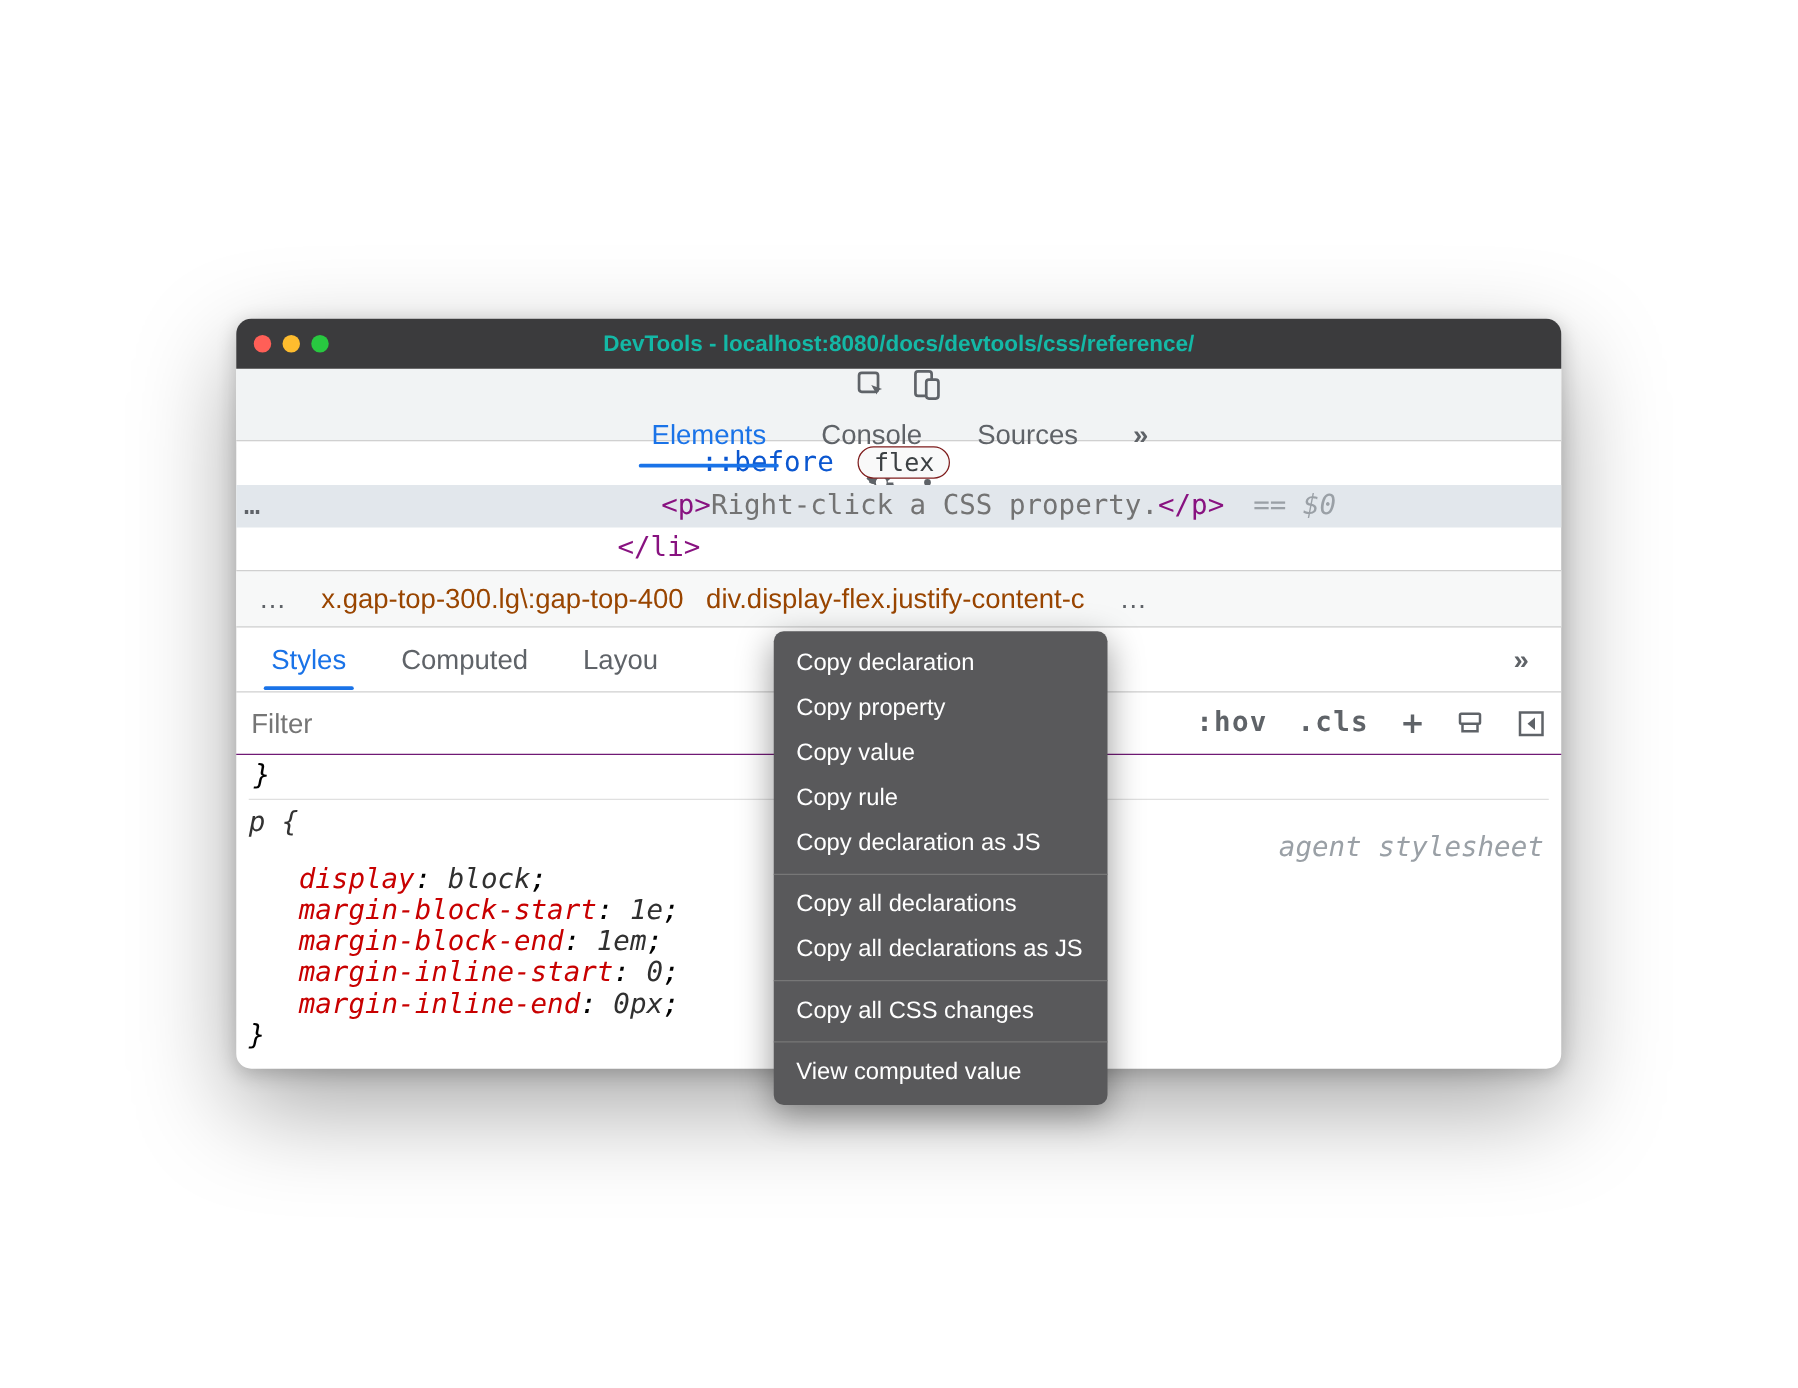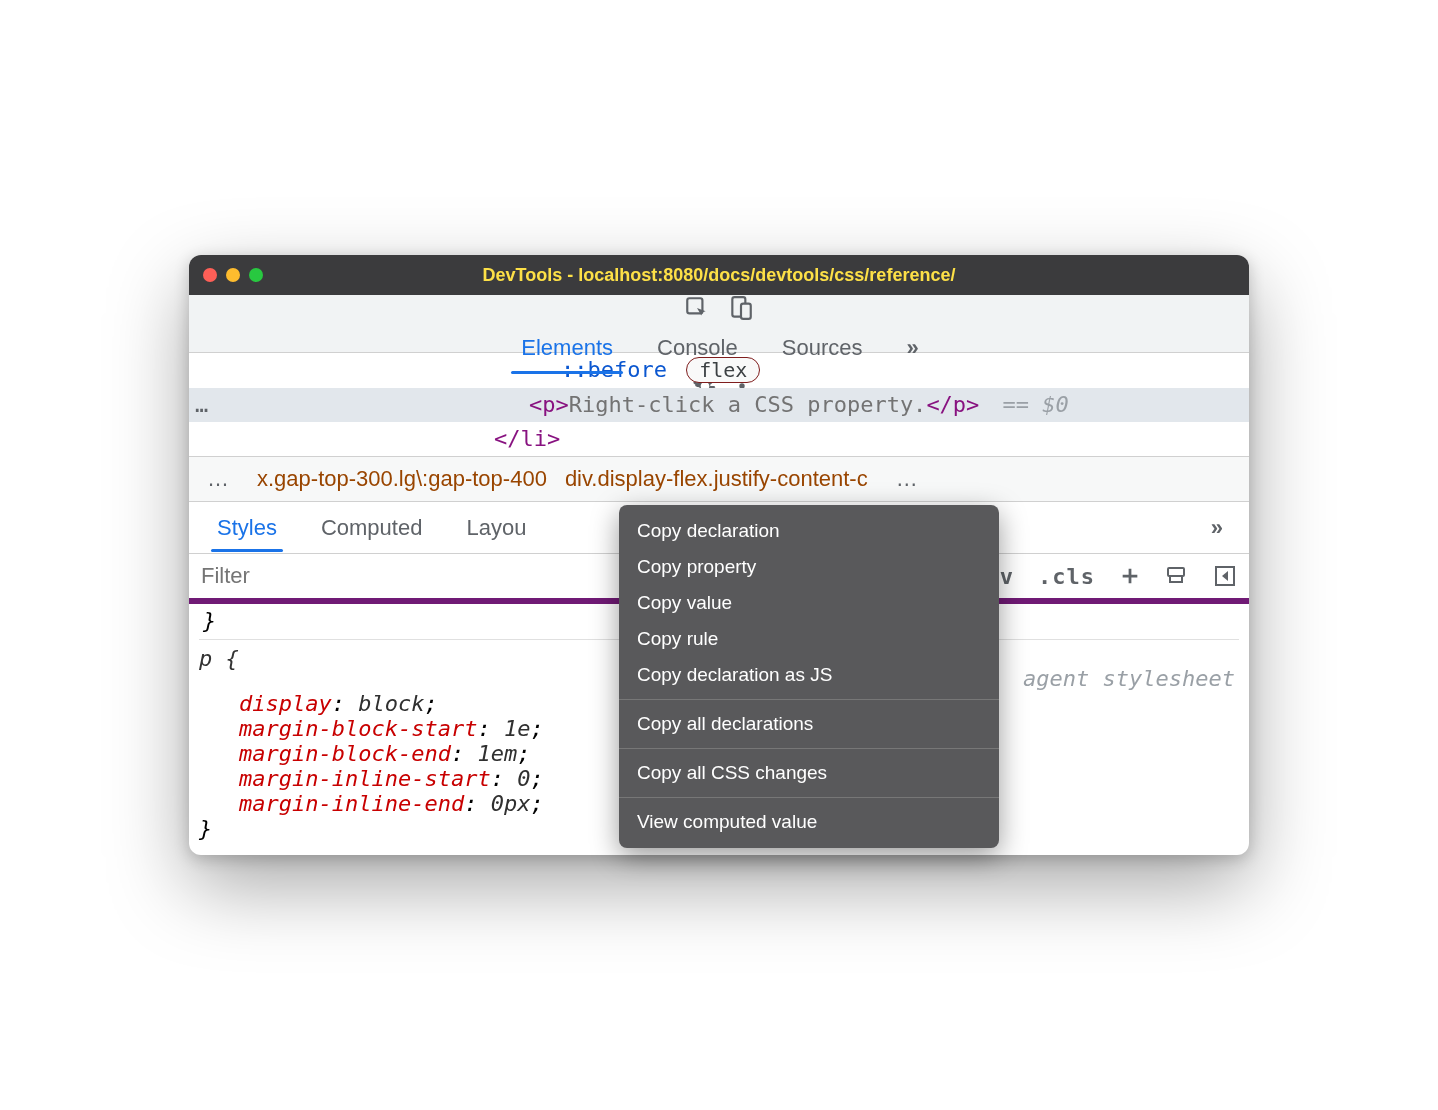--- a/index.html
+++ b/index.html
@@ -30,21 +30,21 @@
     position: relative;
   }
   .traffic { display: flex; gap: 9px; }
   .traffic span {
     width: 14px; height: 14px; border-radius: 50%; display: block;
   }
   .tl-close { background: #ff5f57; }
   .tl-min   { background: #febc2e; }
   .tl-max   { background: #28c840; }
   .titlebar-title {
-    color: #fde047;
+    color: #14b8a6;
     font-size: 18px;
     font-weight: 600;
     position: absolute;
     left: 50%;
     transform: translateX(-50%);
     white-space: nowrap;
   }
   .toolbar {
     height: 58px;
     background: #f1f3f4;
@@ -138,21 +138,21 @@
   }
   .subtab { padding: 10px 22px; cursor: pointer; position: relative; }
   .subtab.active { color: #1a73e8; }
   .subtab.active::after {
     content: "";
     position: absolute; left: 16px; right: 16px; bottom: -1px;
     height: 3px; background: #1a73e8; border-radius: 2px;
   }
   .filterbar {
     height: 50px;
-    border-bottom: 6px solid #701a75;
+    border-bottom: 1px solid #701a75;
     display: flex;
     align-items: center;
     padding: 0 12px;
     font-size: 22px;
     color: #757575;
   }
   .filter-input {
     border: none;
     outline: none;
     font-size: 22px;
@@ -180,21 +180,21 @@
   .rule-header { display: flex; justify-content: space-between; }
   .selector { color: #333; }
   .sheetlabel { color: #9aa0a6; font-style: italic; margin-right: 4px; margin-top: 20px;}
   .decl { padding-left: 40px; white-space: nowrap; }
   .prop { color: #c80000; }
   .val  { color: #303030; }
   .ctx-menu {
     position: absolute;
     top: 250px;
     left: 430px;
-    width: 380px;
+    width: 267px;
     background: #59595b;
     border-radius: 8px;
     padding: 8px 0;
     box-shadow: 0 8px 28px rgba(0,0,0,0.4);
     z-index: 50;
     font-size: 19px;
   }
   .ctx-item {
     color: #fff;
     padding: 7px 18px;
@@ -335,20 +335,21 @@
     <div id="ctx1">
         <div class="ctx-item">Copy declaration</div>
         <div class="ctx-item">Copy property</div>
         <div class="ctx-item">Copy value</div>
         <div class="ctx-item">Copy rule</div>
         <div class="ctx-item">Copy declaration as JS</div>
       </div>
     <div class="ctx-sep"></div>
     <div id="ctx2">
         <div class="ctx-item">Copy all declarations</div>
+        <div class="ctx-item">Copy all declarations as JS</div>
       </div>
     <div class="ctx-sep"></div>
     <div id="ctx3">
         <div class="ctx-item">Copy all CSS changes</div>
       </div>
     <div class="ctx-sep"></div>
     <div id="ctx4">
         <div class="ctx-item">View computed value</div>
       </div>
   </div>

